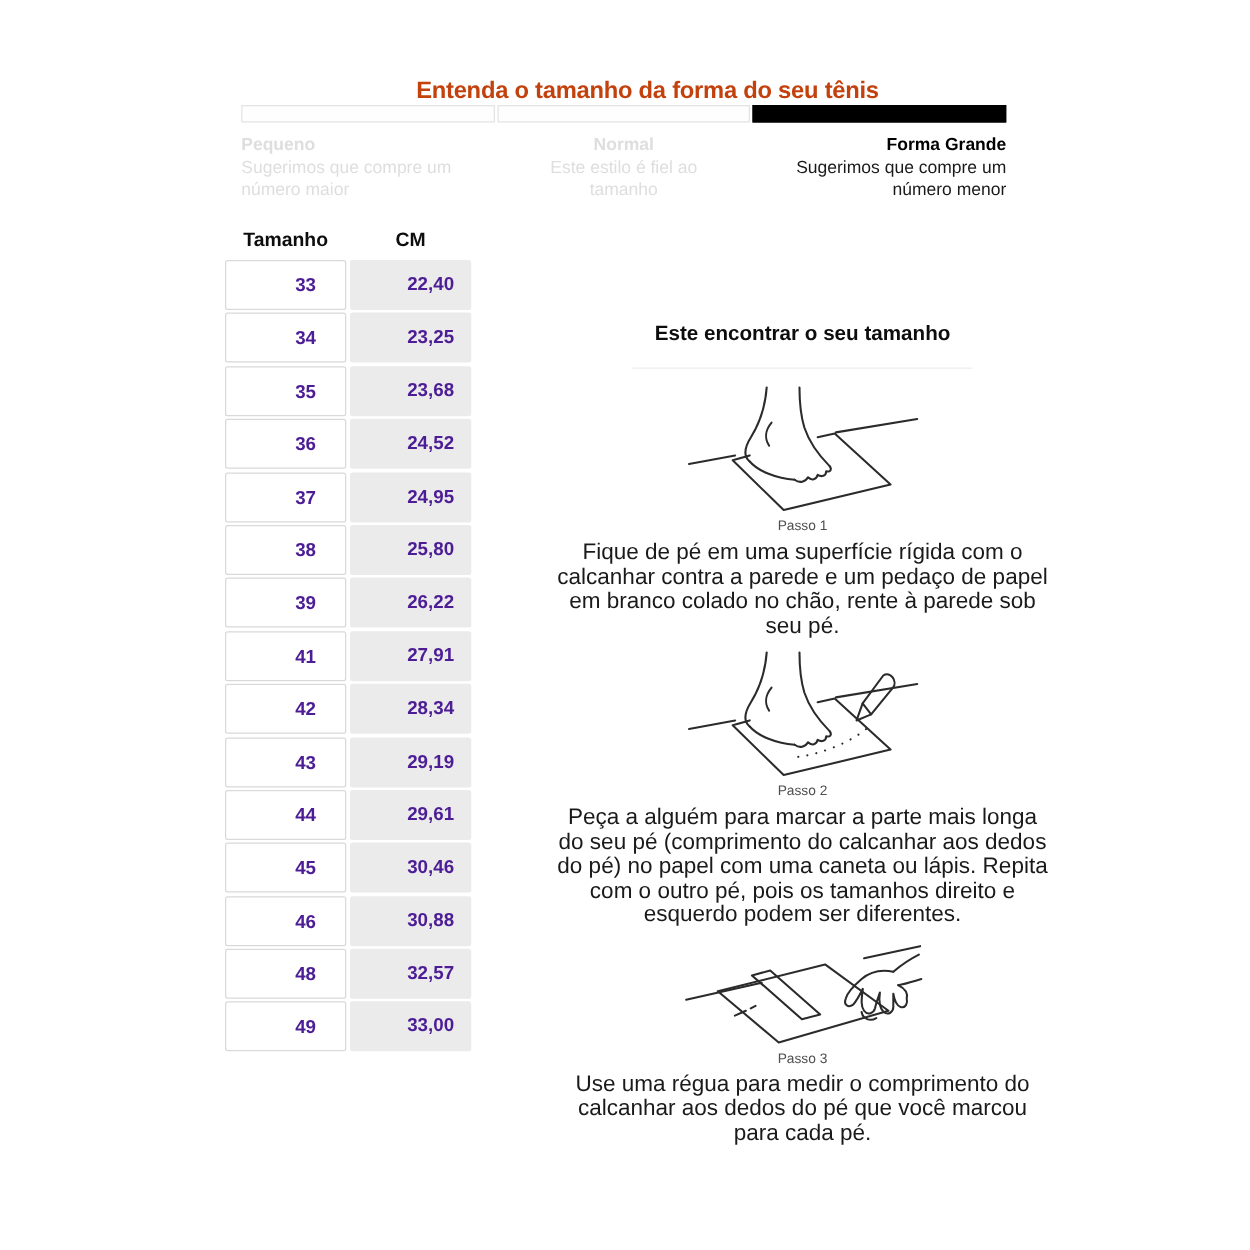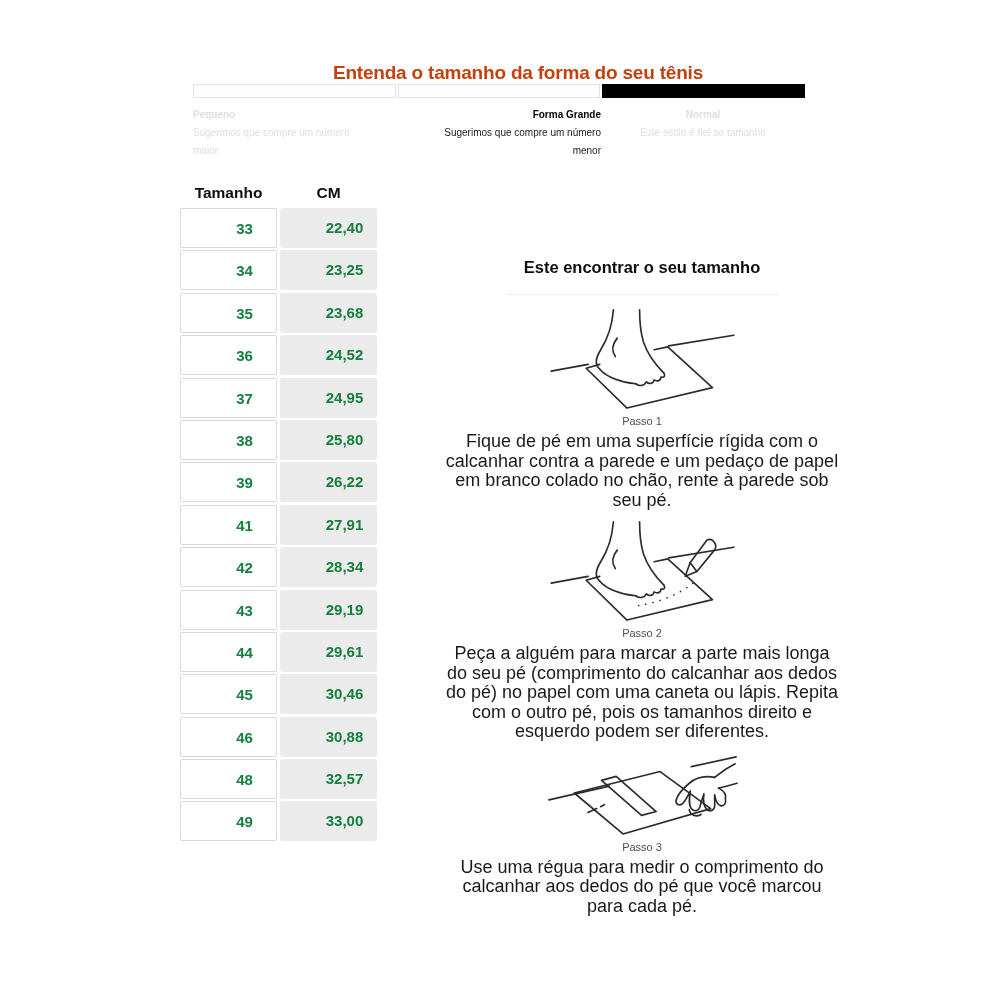--- a/index.html
+++ b/index.html
@@ -9,37 +9,37 @@
   
   .title { position:absolute; top:44px; left:0; width:1000px; margin:18px; text-align:center;
            font-size:19px; font-weight:bold; letter-spacing:-0.2px; color:#c2410c; }
 
   
   .fitbar { position:absolute; left:193px; top:84px; width:612px; height:14px; display:flex; gap:2px; }
   .fitbar .seg { flex:1; background:#fffefe; border:1px solid #e3e3e3; box-sizing:border-box; }
   .fitbar .seg.active { background:#000; border-color:#000; }
 
   .fitlabels { position:absolute; left:193px; top:106px; width:612px; display:flex; }
-  .fl { width:204px; font-size:10px; line-height:18px; }
+  .fl { width:204px; font-size:14px; line-height:18px; }
   .fl .name { font-weight:bold; }
   .fl0 { text-align:left; color:#dedede; }
   .fl1 { text-align:center; color:#dedede; }
   .fl2 { text-align:right; color:#1a1a1a; }
   .fl0 .desc { max-width:172px; }
   .fl1 .desc { max-width:150px; margin:0 auto; }
   .fl2 .desc { max-width:175px; margin-left:auto; }
   .fl2 .name { color:#000; }
 
   
   .sizetable { position:absolute; left:180px; top:184px; width:197px; }
   .thead { display:flex; gap:3px; margin-bottom:6px; }
   .th { width:97px; text-align:center; font-weight:bold; font-size:15.5px; color:#0d0d0d; }
   .trow { display:flex; gap:3px; margin-bottom:2.4px; }
   .cell { width:97px; height:40px; line-height:40px; text-align:center; font-weight:bold;
-          font-size:15px; box-sizing:border-box; border-radius:2px; color:#15803d;padding-left:32px; }
+          font-size:15px; box-sizing:border-box; border-radius:2px; color:#4c1d95;padding-left:32px; }
   .cell.size { background:#fff; border:1px solid #d9d9d9; }
   .cell.cm   { background:#ebebeb; }
 
   
   .howto { position:absolute; left:442px; top:258px; width:400px; text-align:center; }
   .howto h2 { margin:0; font-size:16.5px; font-weight:bold; color:#0d0d0d; }
   .divider { height:1px; background:#ededed; width:272px; margin:17px auto 0; }
   .step svg { display:block; margin:0 auto; }
   .s1 svg { margin-top:13px; }
   .s2 svg { margin-top:10px; }
@@ -60,27 +60,27 @@
     <div class="seg"></div>
     <div class="seg"></div>
     <div class="seg active"></div>
   </div>
 
   <div class="fitlabels">
     <div class="fl fl0">
       <div class="name">Pequeno</div>
       <div class="desc">Sugerimos que compre um número maior</div>
     </div>
+    <div class="fl fl1">
+      <div class="name">Normal</div>
+      <div class="desc">Este estilo é fiel ao tamanho</div>
+    </div>
     <div class="fl fl2">
       <div class="name">Forma Grande</div>
       <div class="desc">Sugerimos que compre um número menor</div>
-    </div>
-    <div class="fl fl1">
-      <div class="name">Normal</div>
-      <div class="desc">Este estilo é fiel ao tamanho</div>
     </div>
   </div>
 
   <div class="sizetable">
     <div class="thead">
       <div class="th">Tamanho</div>
       <div class="th">CM</div>
     </div>
     <div>
     <div class="trow">

